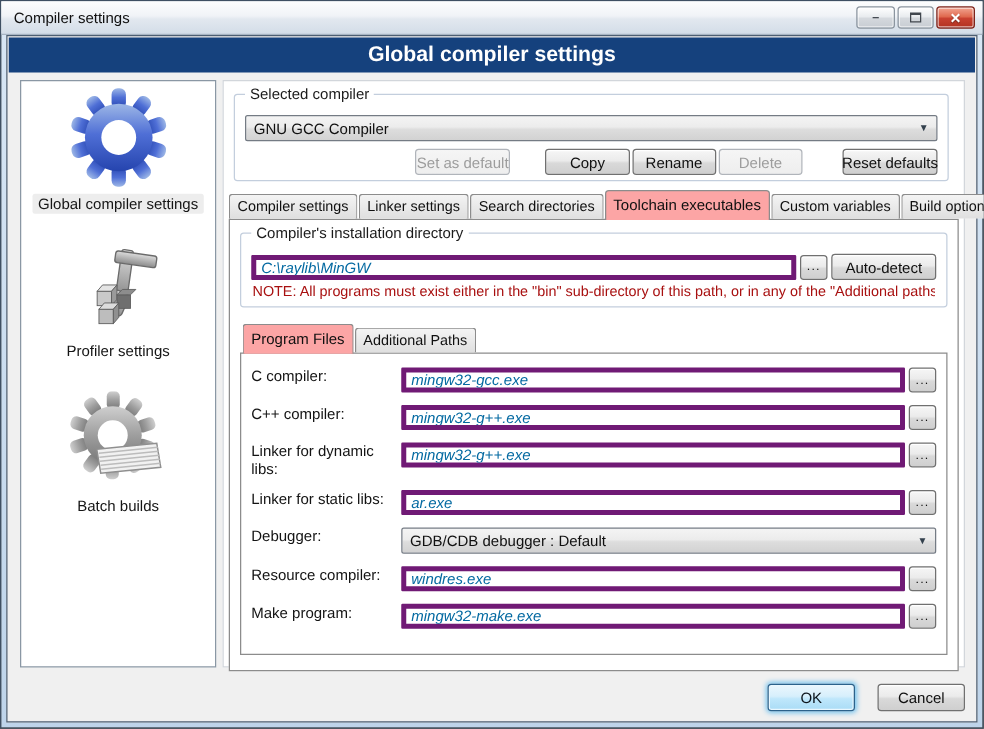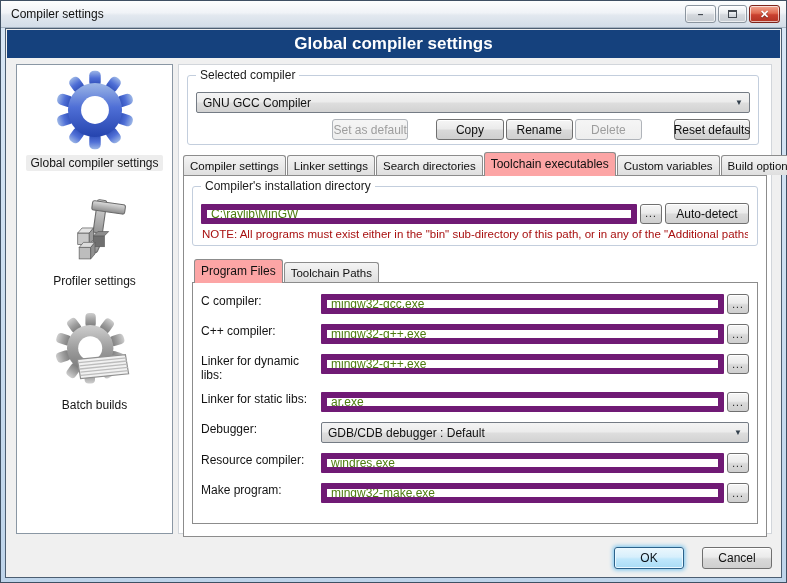--- a/index.html
+++ b/index.html
@@ -68,22 +68,22 @@
   .tab{height:20px;padding:0 6px;display:flex;align-items:center;
     border:1px solid #8c8c8c;border-bottom:none;border-radius:3px 3px 0 0;
     background:linear-gradient(180deg,#f4f4f4,#dfdfdf);
     margin-right:1px;font-size:11.5px;color:#101010;cursor:default;white-space:nowrap;}
   .tab.active{height:24px;background:#fca5a5;margin-bottom:-1px;padding-bottom:1px;font-size:12px;}
   .tabpanel{position:relative;margin:0 4px;border:1px solid #8c8c8c;background:#ffffff;
     height:362px;padding:8px 6px 0;z-index:1;}
   
   .gb-install{margin:2px 2px 0;padding:16px 8px 4px;}
   .fieldrow{display:flex;align-items:center;gap:3px;}
-  .textbox{flex:1;height:20px;border:6px solid #701a75;border-radius:1px;
-    padding:0 4px;font-family:"Liberation Sans",sans-serif;font-size:12px;color:#4d7c0f;background:#ffffff;}
+  .textbox{flex:1;height:20px;border:4px solid #701a75;border-radius:1px;
+    padding:0 4px;font-family:"Liberation Sans",sans-serif;font-size:12px;color:#0369a1;background:#ffffff;font-style:italic;}
   .browse-btn{width:22px;height:20px;font-size:10px;letter-spacing:1px;}
   .autodetect-btn{width:84px;height:21px;}
   .note{margin:4px 1px 1px;font-size:11.5px;color:#a81010;white-space:nowrap;overflow:hidden;}
   
   .subtabs{margin-top:12px;}
   .innerpanel{position:relative;margin:0 2px;border:1px solid #8c8c8c;background:#ffffff;
     height:242px;padding:11px 8px 0;z-index:1;}
   .formrow{display:flex;align-items:flex-start;margin-bottom:10px;}
   .flabel{width:120px;font-size:12px;color:#131313;flex:none;}
   .fctl{flex:1;display:flex;align-items:center;gap:3px;}
@@ -248,21 +248,21 @@
             <div class="btn browse-btn">
               <span>...</span>
             </div>
             <div class="btn autodetect-btn">Auto-detect</div>
           </div>
           <div class="note">NOTE: All programs must exist either in the "bin" sub-directory of this path, or in any of the "Additional paths"...</div>
         </div>
 
         <div class="tabs subtabs">
           <div class="tab active">Program Files</div>
-          <div class="tab">Toolchain Paths</div>
+          <div class="tab">Additional Paths</div>
         </div>
 
         <div class="innerpanel">
 
           <div class="formrow">
             <span class="flabel">C compiler:</span>
             <div class="fctl">
               <input class="textbox" type="text" value="mingw32-gcc.exe" style="">
               <div class="btn browse-btn">
                 <span>...</span>

